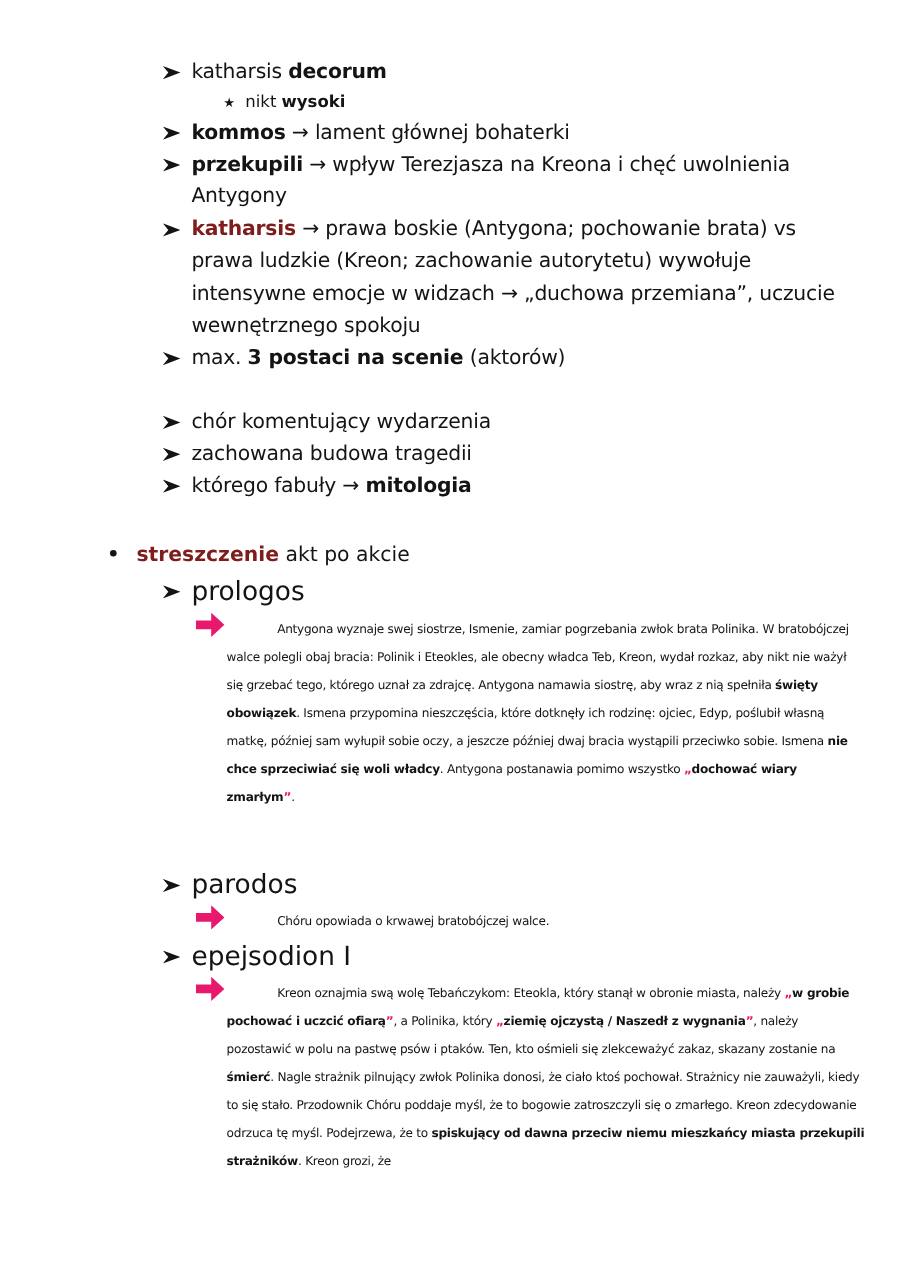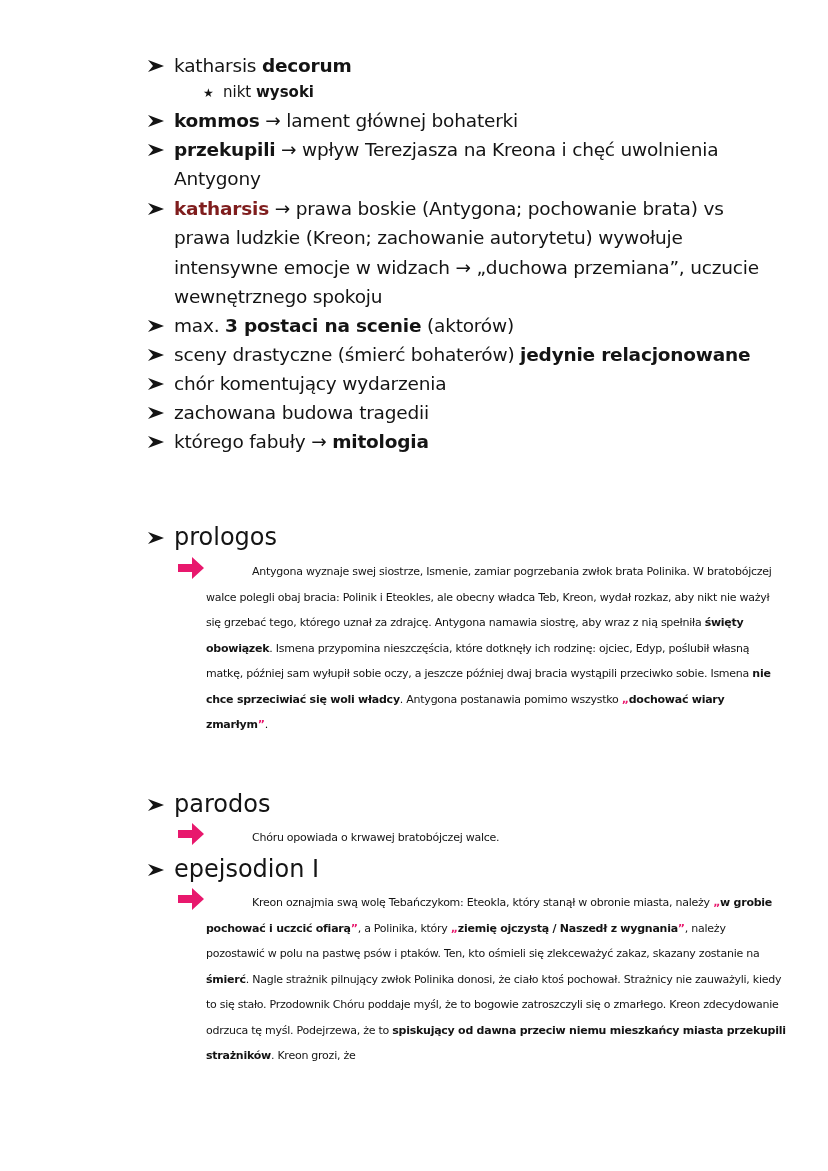--- a/index.html
+++ b/index.html
@@ -154,28 +154,20 @@
   </div>
 
   <div class="lvl2" style="top:311px;">
     <span class="bullet">
         <svg width="16" height="12" viewBox="0 0 16 12">
           <path d="M0 0 L16 6 L0 12 L5 6 Z" fill="#141414"></path>
         </svg>
       </span>
     <span class="txt"><span>max. </span><span class="b">3 postaci na scenie</span><span> (aktorów)</span></span>
   </div>
-  <div class="lvl2" style="top:340px;">
-    <span class="bullet">
-        <svg width="16" height="12" viewBox="0 0 16 12">
-          <path d="M0 0 L16 6 L0 12 L5 6 Z" fill="#141414"></path>
-        </svg>
-      </span>
-    <span class="txt"><span>sceny drastyczne (śmierć bohaterów) </span><span class="b">jedynie relacjonowane</span></span>
-  </div>
   <div class="lvl2" style="top:369px;">
     <span class="bullet">
         <svg width="16" height="12" viewBox="0 0 16 12">
           <path d="M0 0 L16 6 L0 12 L5 6 Z" fill="#141414"></path>
         </svg>
       </span>
     <span class="txt"><span>chór komentujący wydarzenia</span></span>
   </div>
   <div class="lvl2" style="top:398px;">
     <span class="bullet">
@@ -187,20 +179,23 @@
   </div>
   <div class="lvl2" style="top:427px;">
     <span class="bullet">
         <svg width="16" height="12" viewBox="0 0 16 12">
           <path d="M0 0 L16 6 L0 12 L5 6 Z" fill="#141414"></path>
         </svg>
       </span>
     <span class="txt"><span>którego fabuły → </span><span class="b">mitologia</span></span>
   </div>
 
+  <div class="lvl1" style="top:490px;">
+    <span class="dot"></span><span><span class="b pink">streszczenie</span><span> akt po akcie</span></span>
+  </div>
 
   <div class="section-head" style="top:523px;">
     <span class="bullet">
         <svg width="16" height="12" viewBox="0 0 16 12">
           <path d="M0 0 L16 6 L0 12 L5 6 Z" fill="#141414"></path>
         </svg>
       </span>
     <span class="txt">prologos</span>
   </div>
   <span class="arrow-icon" style="top:557px;">

